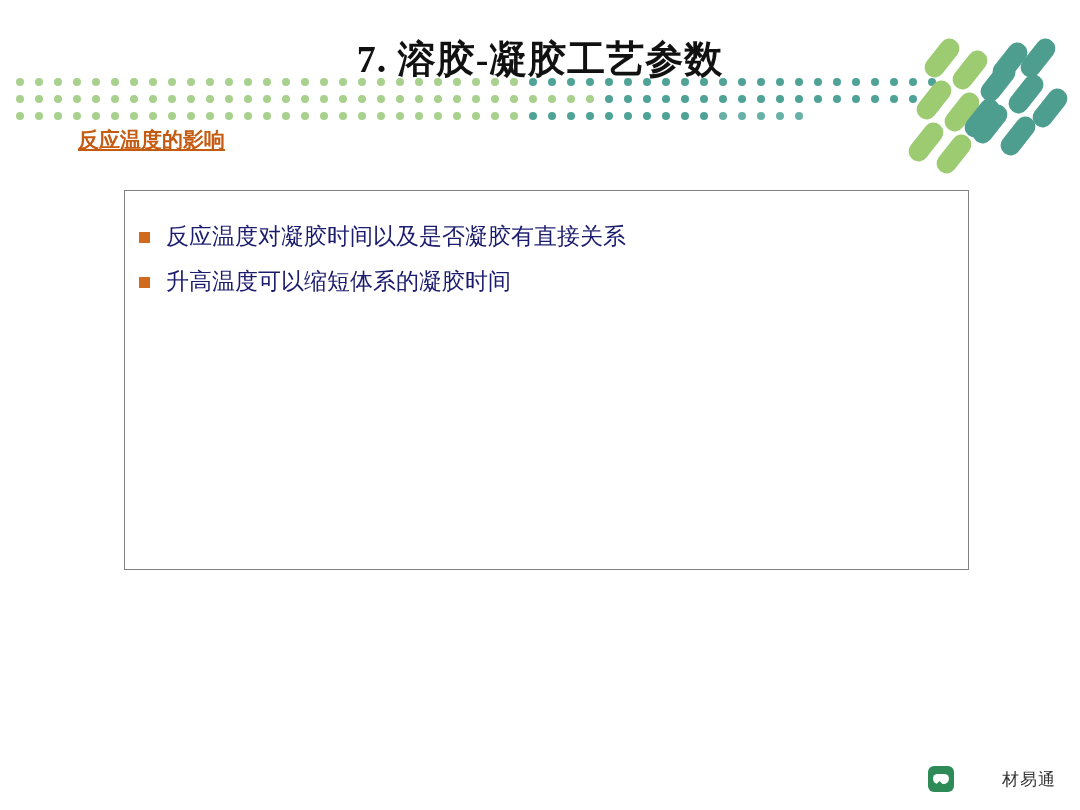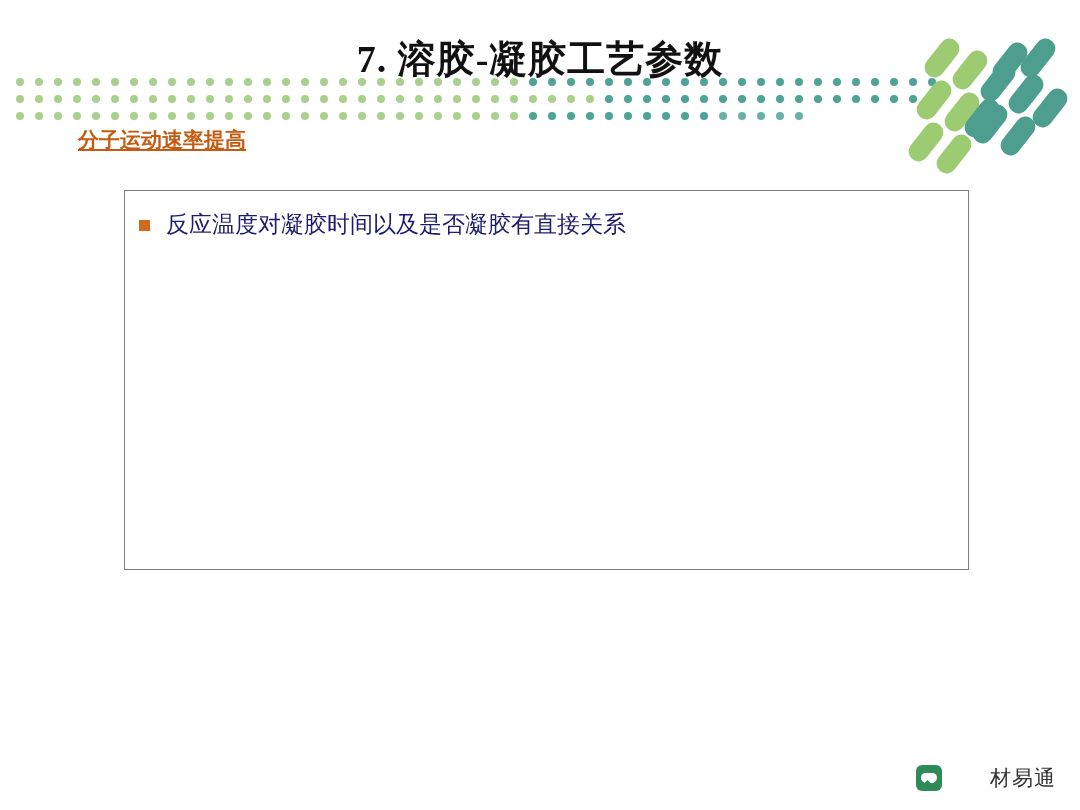--- a/index.html
+++ b/index.html
@@ -95,21 +95,21 @@
     background: #ffffff;
   }
   .bullet-list {
     margin: 0;
     padding: 18px 0 0 0;
     list-style: none;
   }
   .bullet-item {
     display: flex;
     align-items: flex-start;
-    margin: 0 0 9px 0;
+    margin: 12px 0 9px 0;
     padding-left: 14px;
     font-size: 23px;
     color: #1c1c6e;
     line-height: 1.42;
   }
   .bullet-marker {
     flex: 0 0 auto;
     width: 11px;
     height: 11px;
     background: #d06a1e;
@@ -159,21 +159,21 @@
     position: absolute;
     left: 9px;
     top: 16px;
     width: 5px;
     height: 5px;
     background: #2e8b57;
     transform: rotate(45deg);
   }
   .wm-text {
     font-family: "Liberation Serif", "DejaVu Serif", serif;
-    font-size: 21px;
+    font-size: 17px;
     color: #333333;
     letter-spacing: 1px;
     margin-left: 40px;
   }
 </style>
 </head>
 <body>
 
 <div class="slide-title">7. 溶胶-凝胶工艺参数</div>
 
@@ -193,27 +193,31 @@
     <span class="capsule" style="left: 58px; top: 68px; background: rgb(78, 158, 143);"></span>
     <span class="capsule" style="left: 86px; top: 80px; background: rgb(78, 158, 143);"></span>
     <span class="capsule" style="left: -6px; top: 86px; background: rgb(156, 203, 114);"></span>
     <span class="capsule" style="left: 22px; top: 98px; background: rgb(156, 203, 114);"></span>
     <span class="capsule" style="left: 50px; top: 62px; background: rgb(78, 158, 143);"></span>
     <span class="capsule" style="left: 78px; top: 6px; background: rgb(78, 158, 143);"></span>
     <span class="capsule" style="left: 106px; top: 2px; background: rgb(78, 158, 143);"></span>
     <span class="capsule" style="left: 118px; top: 52px; background: rgb(78, 158, 143);"></span>
   </div>
 
-<div class="subtitle">分子运动速率提高</div>
+<div class="subtitle">反应温度的影响</div>
 
 <div class="content-box">
   <ul class="bullet-list">
     <li class="bullet-item">
       <span class="bullet-marker"></span>
       <span class="bullet-text">反应温度对凝胶时间以及是否凝胶有直接关系</span>
     </li>
+    <li class="bullet-item">
+      <span class="bullet-marker"></span>
+      <span class="bullet-text">升高温度可以缩短体系的凝胶时间</span>
+    </li>
   </ul>
 </div>
 
 <div class="watermark">
   <span class="wm-logo"></span>
   <span class="wm-text">材易通</span>
 </div>
 
 </body></html>

